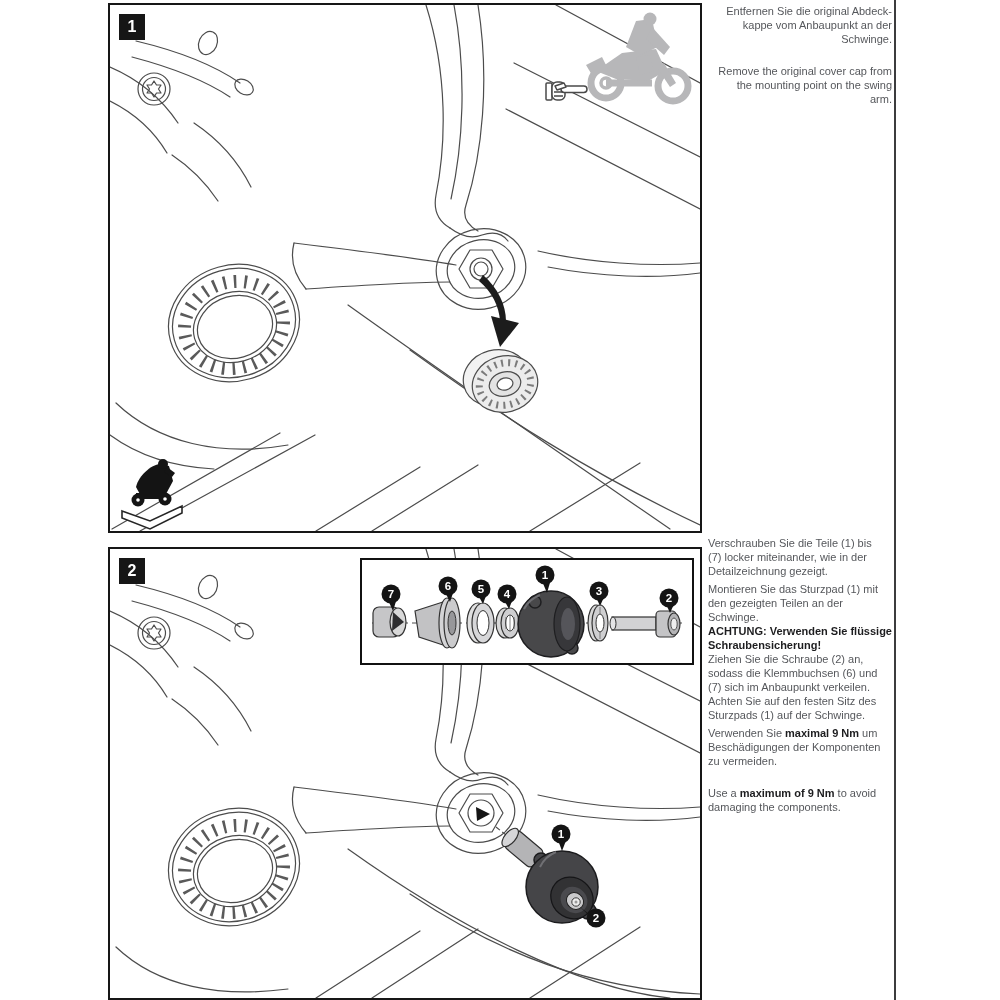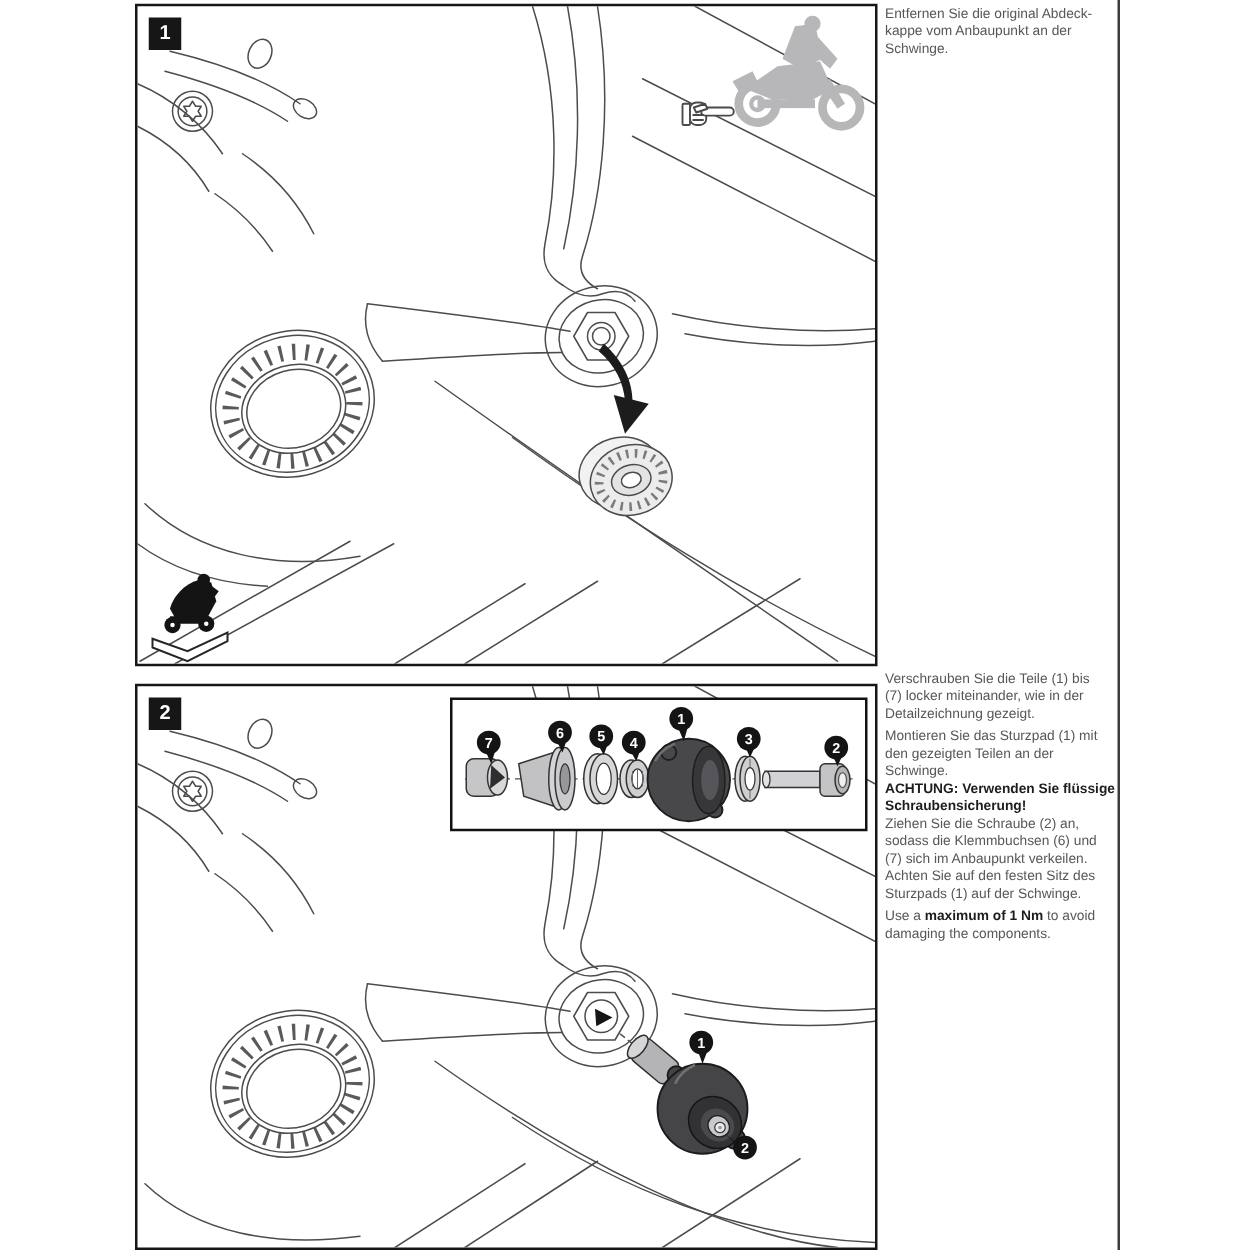--- a/index.html
+++ b/index.html
@@ -7,21 +7,21 @@
         font-family:"Liberation Sans",sans-serif;overflow:hidden;}
   .panel{position:absolute;left:108px;width:594px;background:#fff;
          border:2px solid #161616;box-sizing:border-box;}
   .panel-1{top:3px;height:530px;}
   .panel-2{top:547px;height:453px;}
   .panel-num{position:absolute;left:9px;top:9px;width:26px;height:26px;
              background:#161616;color:#fff;font-size:16px;font-weight:bold;
              display:flex;align-items:center;justify-content:center;z-index:5;}
   .textcol{position:absolute;left:708px;width:184px;color:#55575b;
            font-size:11px;line-height:14px;}
-  .textcol-1{top:4px;}
+  .textcol-1{top:4px;text-align:right;}
   .textcol-2{top:536px;}
   .textcol p{margin:0 0 4px 0;white-space:pre-line;}
   .textcol p.lang-gap{margin-bottom:18px;}
   .textcol b{color:#1d1d1f;}
   .vrule{position:absolute;left:894px;top:0;width:1.5px;height:1000px;background:#3c3c3e;}
   svg{display:block;}
   .ln{fill:none;stroke:#4c4c4c;stroke-width:1.2;stroke-linecap:round;stroke-linejoin:round;}
   .lnw{fill:#fff;stroke:#4c4c4c;stroke-width:1.2;stroke-linejoin:round;}
   .balloon circle{fill:#141414;}
   .balloon polygon{fill:#141414;}
@@ -137,20 +137,23 @@
         <circle cx="16" cy="47" r="1.8" fill="#fff"></circle>
         <circle cx="43" cy="46" r="1.8" fill="#fff"></circle>
       </g>
     </svg>
   </div>
 
   <div class="textcol textcol-1">
     <p class="lang-gap">Entfernen Sie die original Abdeck-
 kappe vom Anbaupunkt an der
 Schwinge.</p>
+    <p>Remove the original cover cap from
+the mounting point on the swing
+arm.</p>
   </div>
 
   <div class="panel panel-2">
     <div class="panel-num">2</div>
     <svg width="590" height="449" viewBox="0 0 590 449">
 
       <g>
         <path class="ln" d="M0,62 C28,74 52,94 68,118"></path>
         <path class="ln" d="M0,96 C24,108 44,126 57,148"></path>
         <path class="ln" d="M26,36 C68,46 104,60 130,78"></path>
@@ -327,18 +330,21 @@
     <p><span>Montieren Sie das Sturzpad (1) mit
 den gezeigten Teilen an der
 Schwinge.
 </span><b>ACHTUNG: Verwenden Sie flüssige
 Schraubensicherung!</b><span>
 Ziehen Sie die Schraube (2) an,
 sodass die Klemmbuchsen (6) und
 (7) sich im Anbaupunkt verkeilen.
 Achten Sie auf den festen Sitz des
 Sturzpads (1) auf der Schwinge.</span></p>
-    <p><span>Use a </span><b>maximum of 1 Nm</b><span> to avoid
+    <p class="lang-gap"><span>Verwenden Sie </span><b>maximal 9 Nm</b><span> um
+Beschädigungen der Komponenten
+zu vermeiden.</span></p>
+    <p><span>Use a </span><b>maximum of 9 Nm</b><span> to avoid
 damaging the components.</span></p>
   </div>
 
   <div class="vrule"></div>
 </div>
 
 </body></html>

